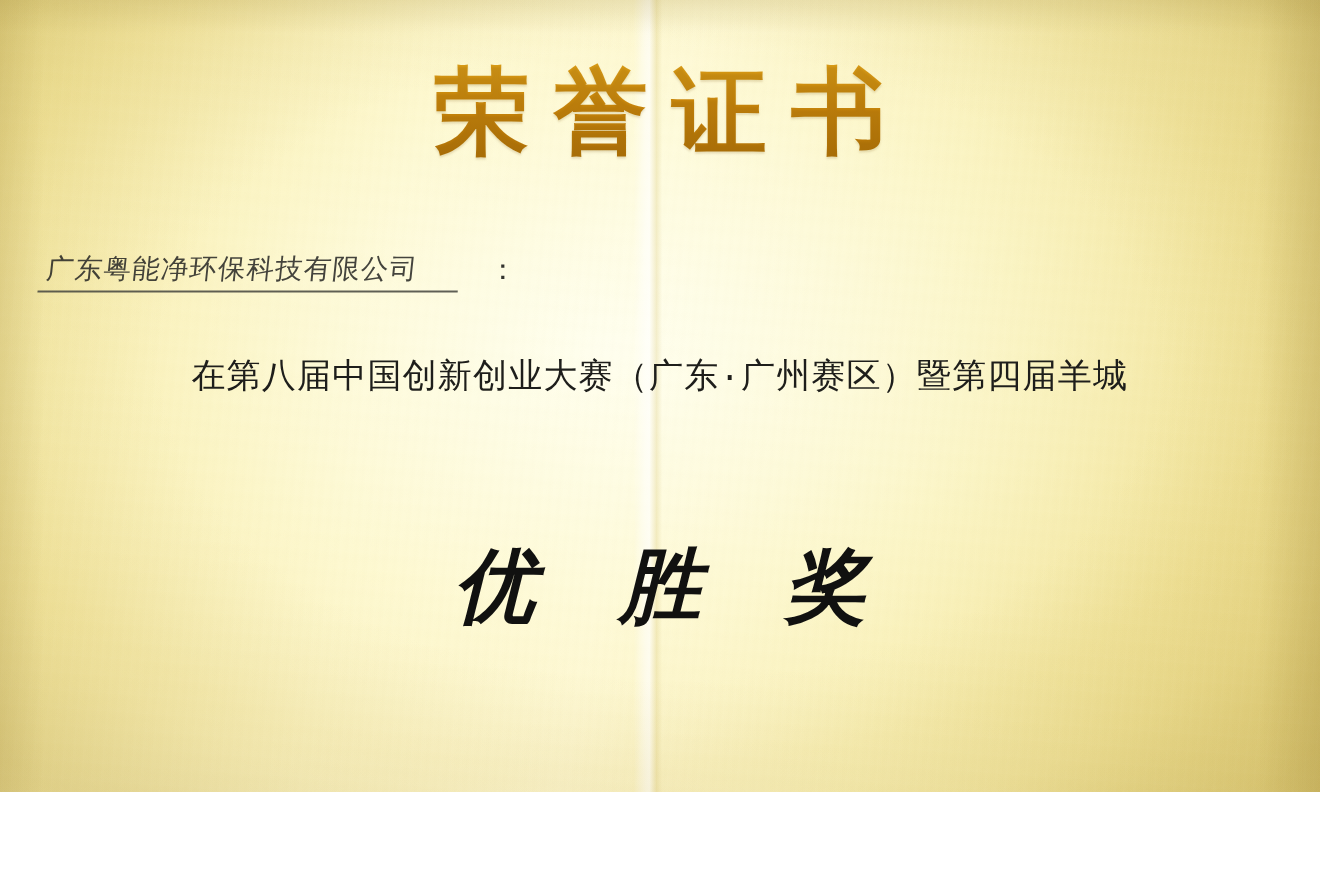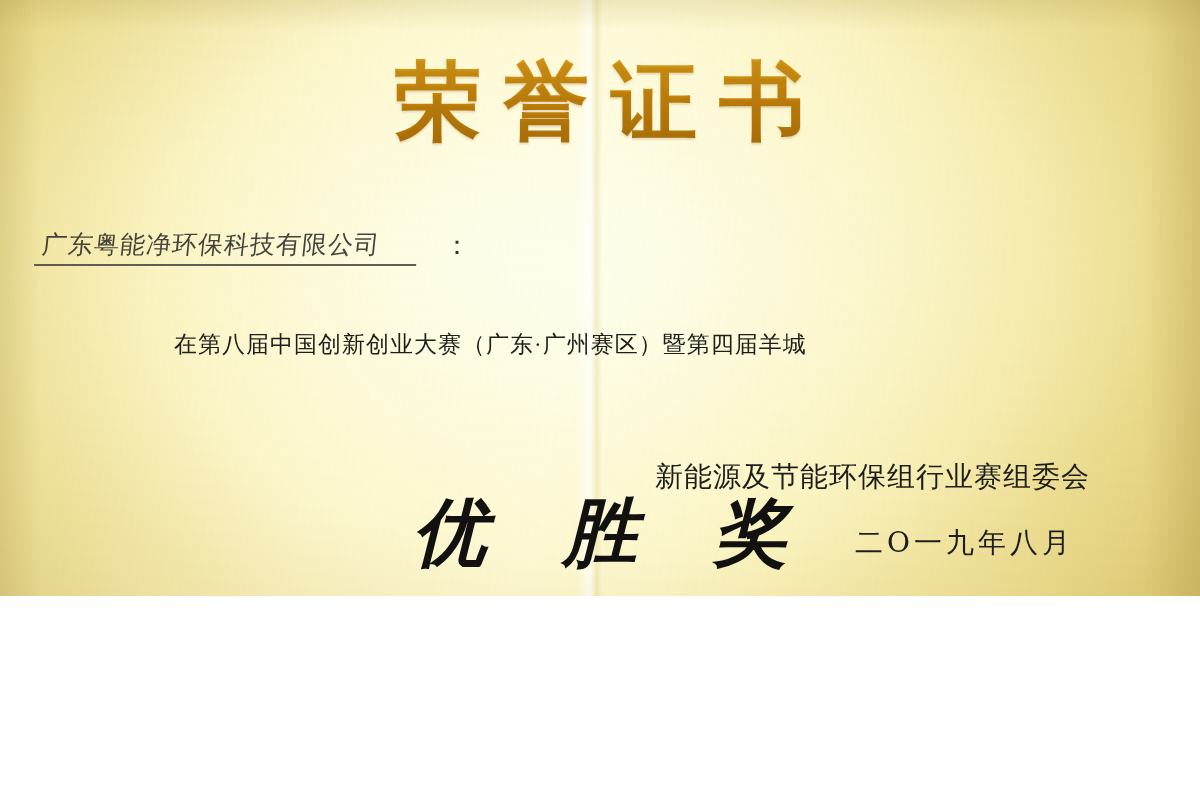--- a/index.html
+++ b/index.html
@@ -9,21 +9,21 @@
   body {
     width: 1200px;
     height: 800px;
     overflow: hidden;
     font-family: "Liberation Serif", serif;
   }
 
   #certificate {
     position: relative;
     width: 1200px;
-    height: 596px;
+    height: 720px;
     background:
       radial-gradient(ellipse 1000px 620px at 46% 44%, rgba(255,255,240,0.92) 0%, rgba(255,252,214,0.55) 38%, rgba(250,238,170,0.28) 62%, rgba(240,224,140,0.08) 80%, rgba(236,218,130,0) 100%),
       linear-gradient(100deg, #efe08f 0%, #f4e7a3 12%, #fbf4c9 30%, #fdf8da 48%, #f7eeb6 68%, #eedf93 86%, #e6d37e 100%);
     overflow: hidden;
   }
 
   
   .fold {
     position: absolute;
     top: 0;
@@ -95,22 +95,22 @@
     padding-bottom: 3px;
   }
 
   .body-block {
     position: absolute;
     top: 312px;
     left: 120px;
     right: 92px;
   }
   .body-line {
-    font-family: Liberation Serif, serif;
-    font-size: 23px;
+    font-family: Liberation Mono, monospace;
+    font-size: 31px;
     line-height: 66px;
     color: #1e1e1b;
     letter-spacing: 1px;
     white-space: nowrap;
   }
   .body-line.indent { text-indent: 54px; }
 
   .award {
     position: absolute;
     top: 484px;
@@ -184,18 +184,14 @@
     <div class="recipient-name">广东粤能净环保科技有限公司</div>
     <div class="recipient-colon">：</div>
   </div>
 
   <div class="body-block">
     <div class="body-line indent">在第八届中国创新创业大赛（广东·广州赛区）暨第四届羊城</div>
   </div>
 
   <div class="award">优 胜 奖</div>
 
-  <div class="signature">
-    <div class="sig-org">新能源及节能环保组行业赛组委会</div>
-    <div class="sig-date">二O一九年八月</div>
-  </div>
 
 </div>
 
 </body></html>

